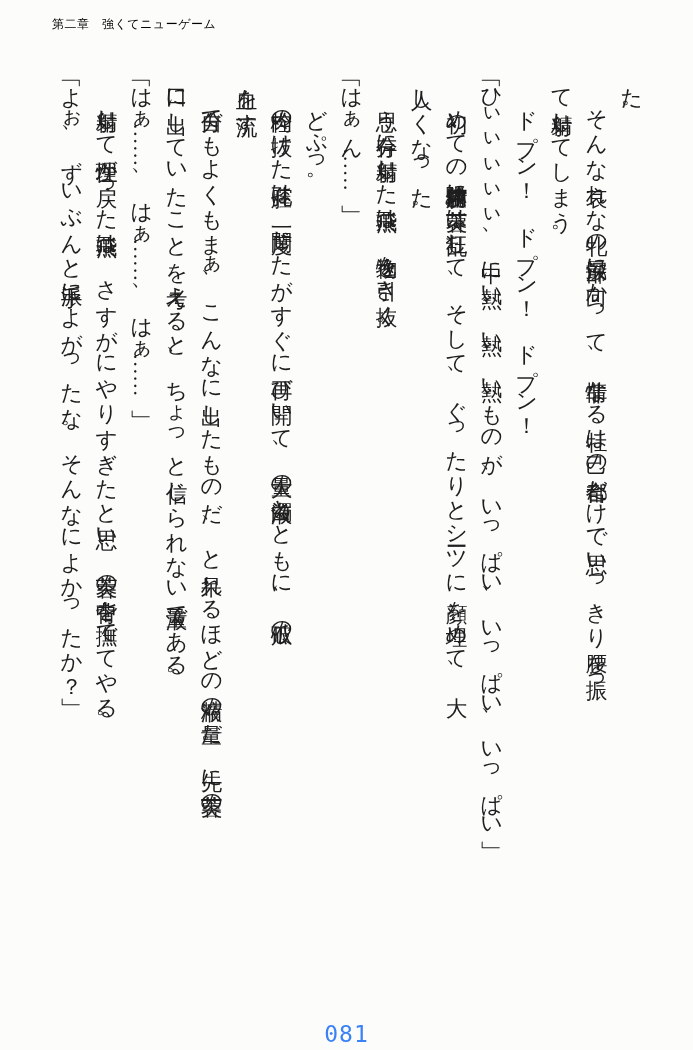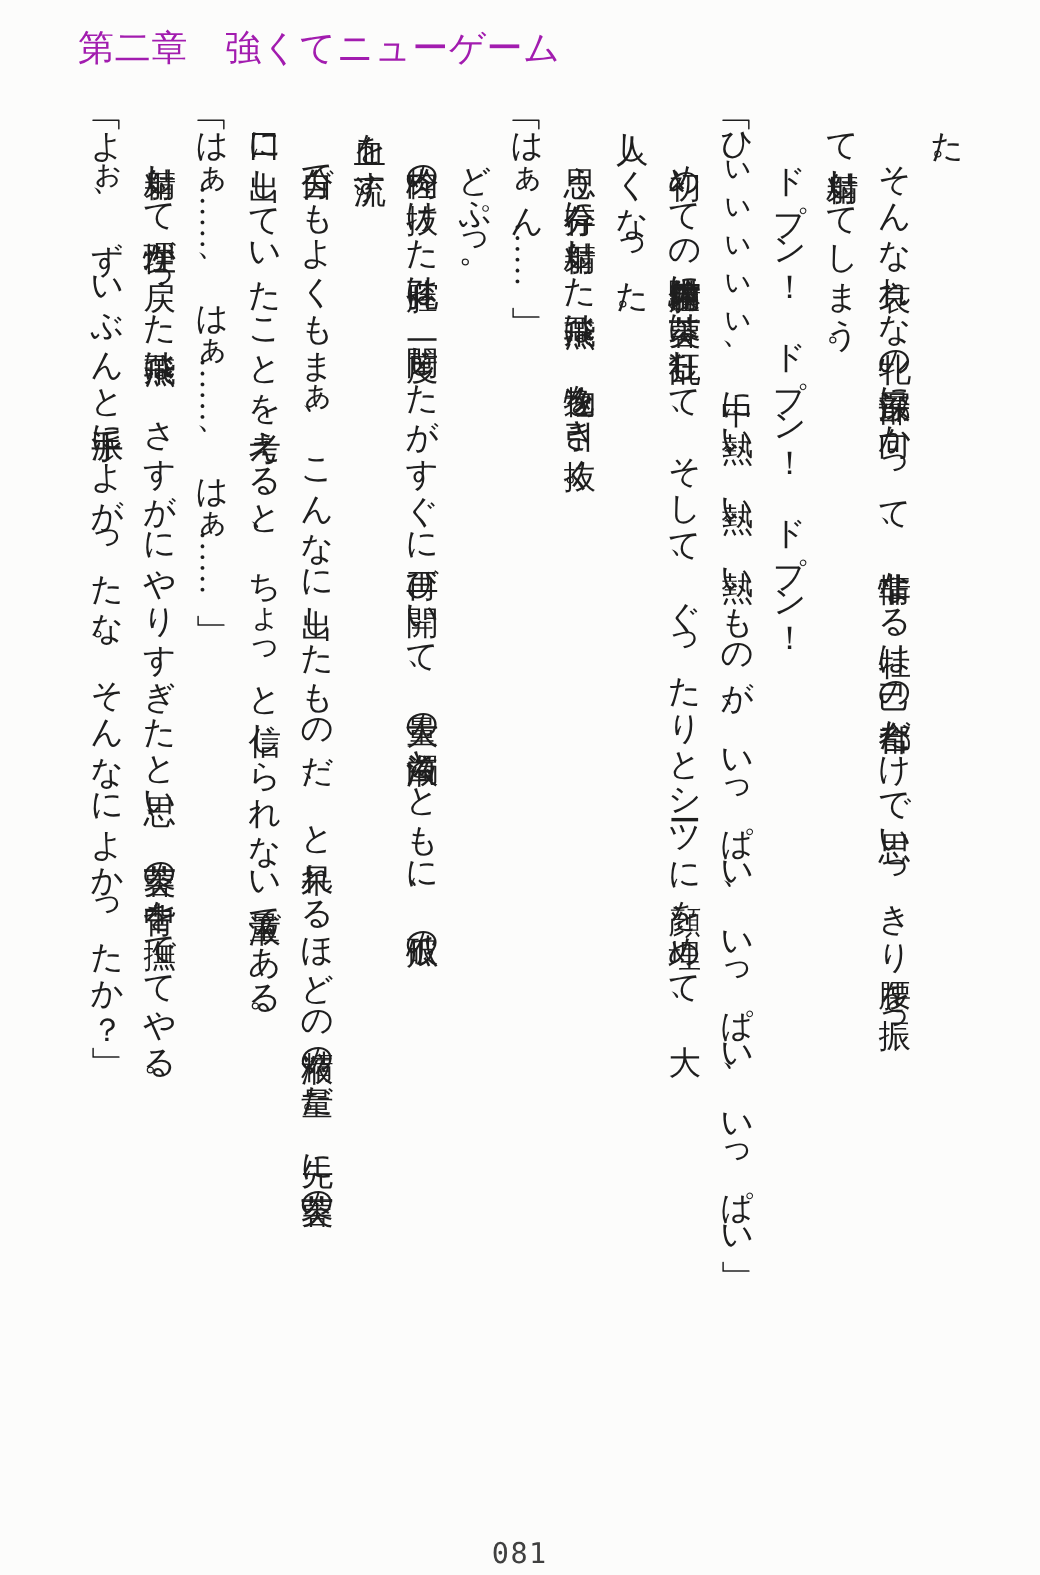--- a/index.html
+++ b/index.html
@@ -13,23 +13,23 @@
     height: 1050px;
     margin: 0 auto;
     background: #fcfcfb;
     overflow: hidden;
     font-family: "Liberation Serif", "DejaVu Serif", serif;
   }
   .chapter-header {
     position: absolute;
     left: 52px;
     top: 16px;
-    font-size: 24px;
+    font-size: 12px;
     letter-spacing: 0.5px;
-    color: #a21caf;
+    color: #000000;
     white-space: pre;
     text-align: right;
   }
   .body-text {
     position: absolute;
     top: 73px;
     right: 45px;
     height: 880px;
     writing-mode: vertical-rl;
     text-orientation: mixed;
@@ -41,23 +41,23 @@
   .text-line {
     white-space: pre;
   }
   .page-number {
     position: absolute;
     left: 0;
     right: 0;
     bottom: 3px;
     text-align: center;
     font-family: "DejaVu Sans Mono", "Liberation Mono", monospace;
-    font-size: 19px;
+    font-size: 23px;
     letter-spacing: 1px;
-    color: #404040;
+    color: #3b82f6;
   }
 </style>
 </head>
 <body>
 
 <div class="page">
   <div class="chapter-header">第二章　強くてニューゲーム</div>
 
   <div class="body-text">
       <div class="text-line">た。</div>

